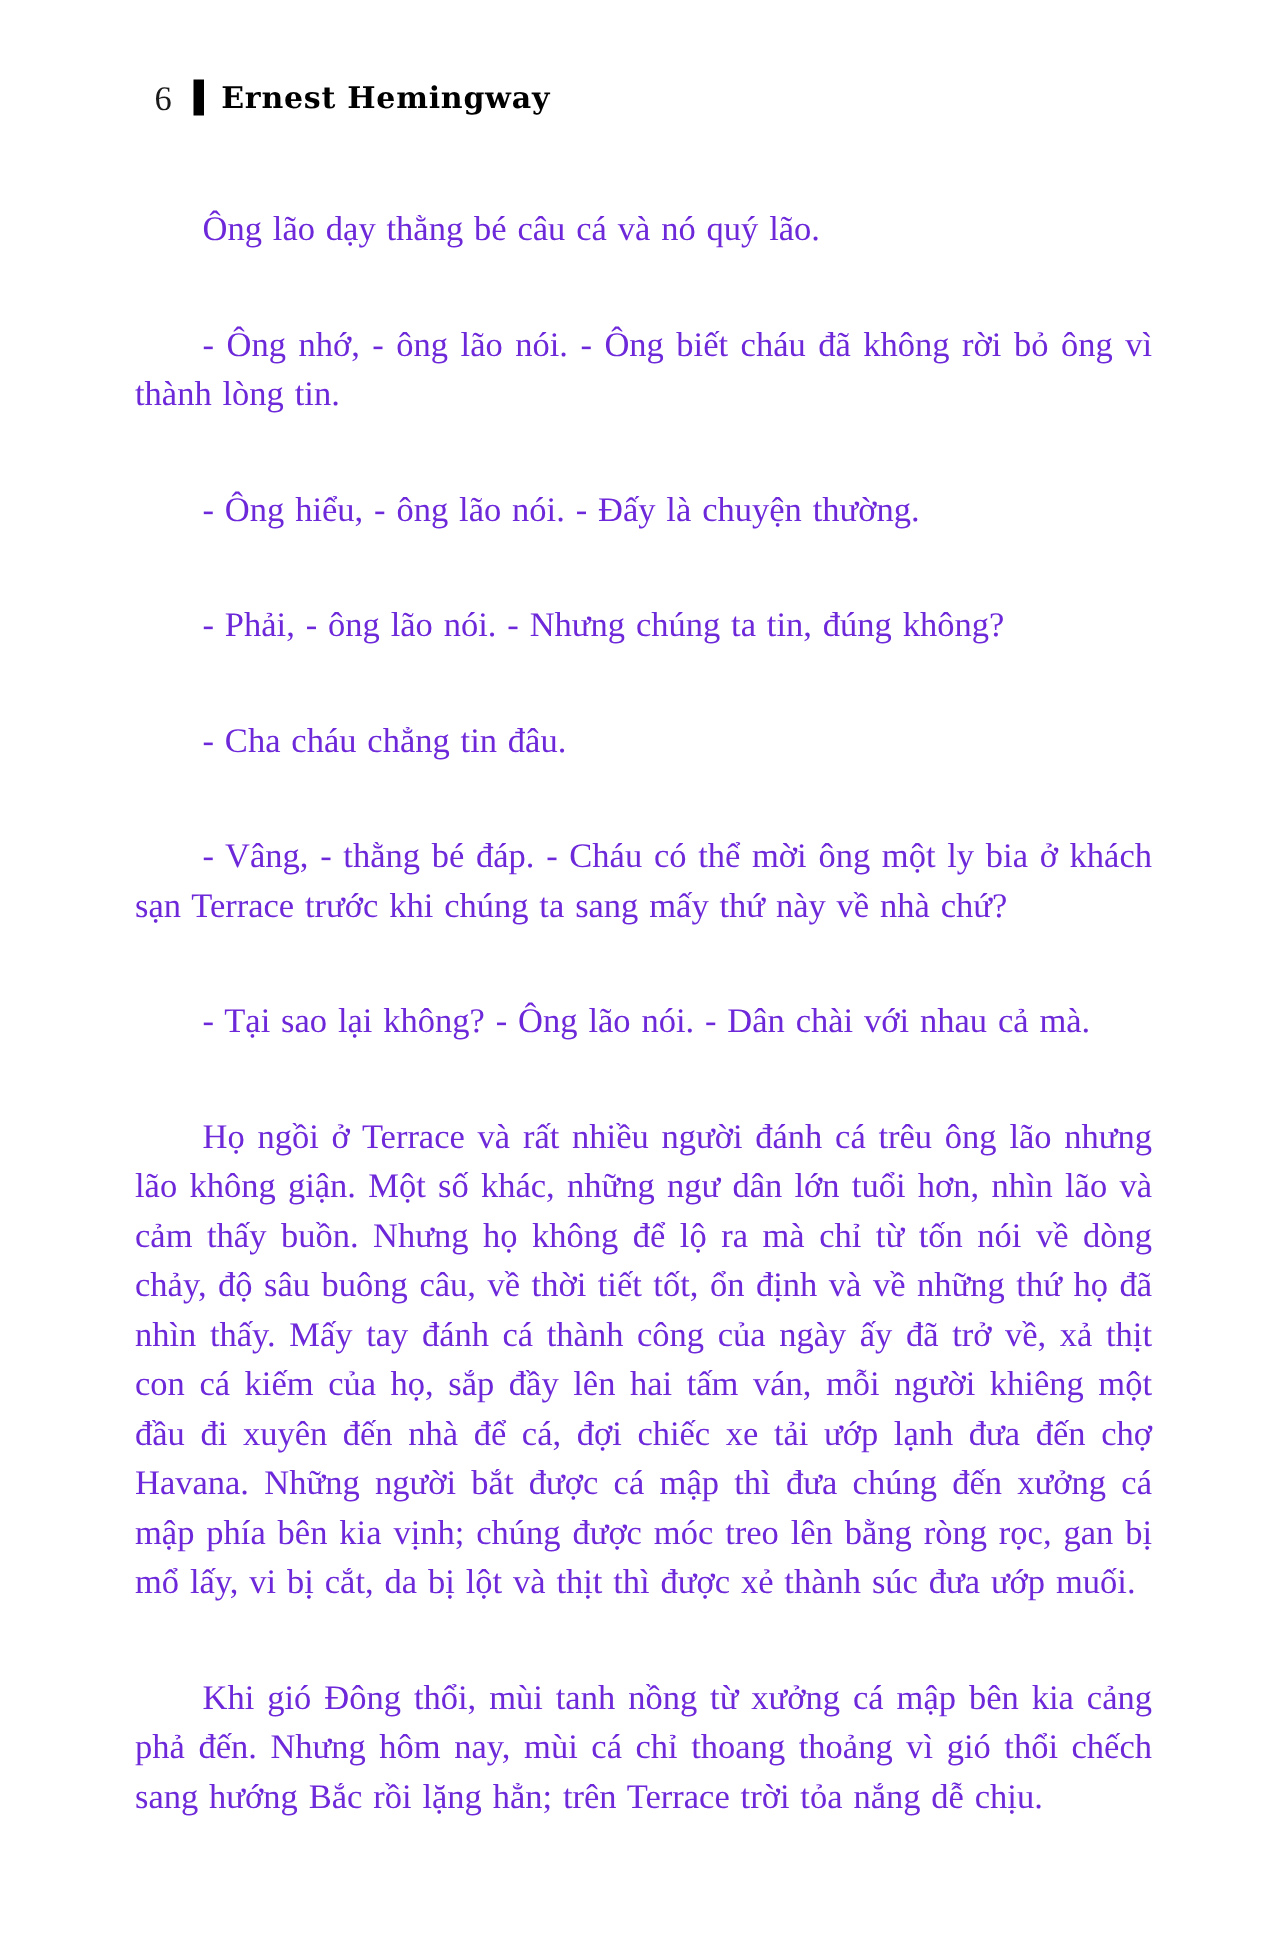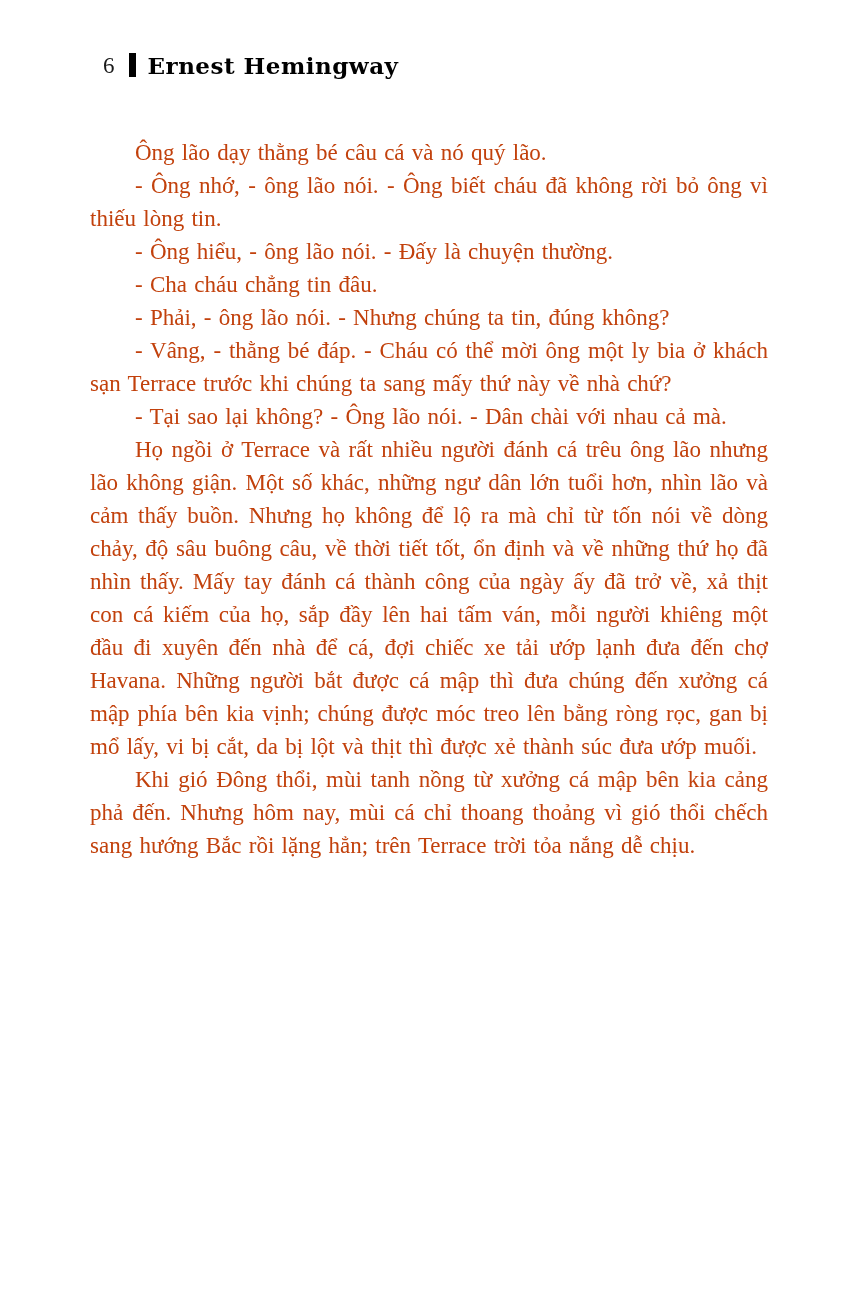--- a/index.html
+++ b/index.html
@@ -44,56 +44,57 @@
     display: inline-block;
     width: 7px;
     height: 24px;
     background: #000000;
     margin: 0 12px 0 14px;
   }
 
   .author {
     font-family: "DejaVu Serif", serif;
     font-weight: bold;
-    font-size: 23px;
+    font-size: 20px;
     letter-spacing: 0.5px;
     color: #000000;
     line-height: 1;
   }
 
   
   .body-text {
     width: 678px;
   }
 
   .body-text p.para {
     font-size: 23px;
     line-height: 33px;
     text-align: justify;
     text-indent: 45px;
     word-spacing: 1.5px;
-    color: #c2410c;
+    color: #6d28d9;
+    margin-top: 44px;
   }
 </style>
 </head>
 <body>
 
 <div class="page">
 
   <header class="running-head">
     <span class="page-num">6</span>
     <span class="head-bar"></span>
     <span class="author">Ernest Hemingway</span>
   </header>
 
   <main class="body-text">
       <p class="para">Ông lão dạy thằng bé câu cá và nó quý lão.</p>
-      <p class="para">- Ông nhớ, - ông lão nói. - Ông biết cháu đã không rời bỏ ông vì thiếu lòng tin.</p>
+      <p class="para">- Ông nhớ, - ông lão nói. - Ông biết cháu đã không rời bỏ ông vì thành lòng tin.</p>
       <p class="para">- Ông hiểu, - ông lão nói. - Đấy là chuyện thường.</p>
+      <p class="para">- Phải, - ông lão nói. - Nhưng chúng ta tin, đúng không?</p>
       <p class="para">- Cha cháu chẳng tin đâu.</p>
-      <p class="para">- Phải, - ông lão nói. - Nhưng chúng ta tin, đúng không?</p>
       <p class="para">- Vâng, - thằng bé đáp. - Cháu có thể mời ông một ly bia ở khách sạn Terrace trước khi chúng ta sang mấy thứ này về nhà chứ?</p>
       <p class="para">- Tại sao lại không? - Ông lão nói. - Dân chài với nhau cả mà.</p>
       <p class="para">Họ ngồi ở Terrace và rất nhiều người đánh cá trêu ông lão nhưng lão không giận. Một số khác, những ngư dân lớn tuổi hơn, nhìn lão và cảm thấy buồn. Nhưng họ không để lộ ra mà chỉ từ tốn nói về dòng chảy, độ sâu buông câu, về thời tiết tốt, ổn định và về những thứ họ đã nhìn thấy. Mấy tay đánh cá thành công của ngày ấy đã trở về, xả thịt con cá kiếm của họ, sắp đầy lên hai tấm ván, mỗi người khiêng một đầu đi xuyên đến nhà để cá, đợi chiếc xe tải ướp lạnh đưa đến chợ Havana. Những người bắt được cá mập thì đưa chúng đến xưởng cá mập phía bên kia vịnh; chúng được móc treo lên bằng ròng rọc, gan bị mổ lấy, vi bị cắt, da bị lột và thịt thì được xẻ thành súc đưa ướp muối.</p>
       <p class="para">Khi gió Đông thổi, mùi tanh nồng từ xưởng cá mập bên kia cảng phả đến. Nhưng hôm nay, mùi cá chỉ thoang thoảng vì gió thổi chếch sang hướng Bắc rồi lặng hẳn; trên Terrace trời tỏa nắng dễ chịu.</p>
     </main>
 
 </div>
 
 </body></html>

